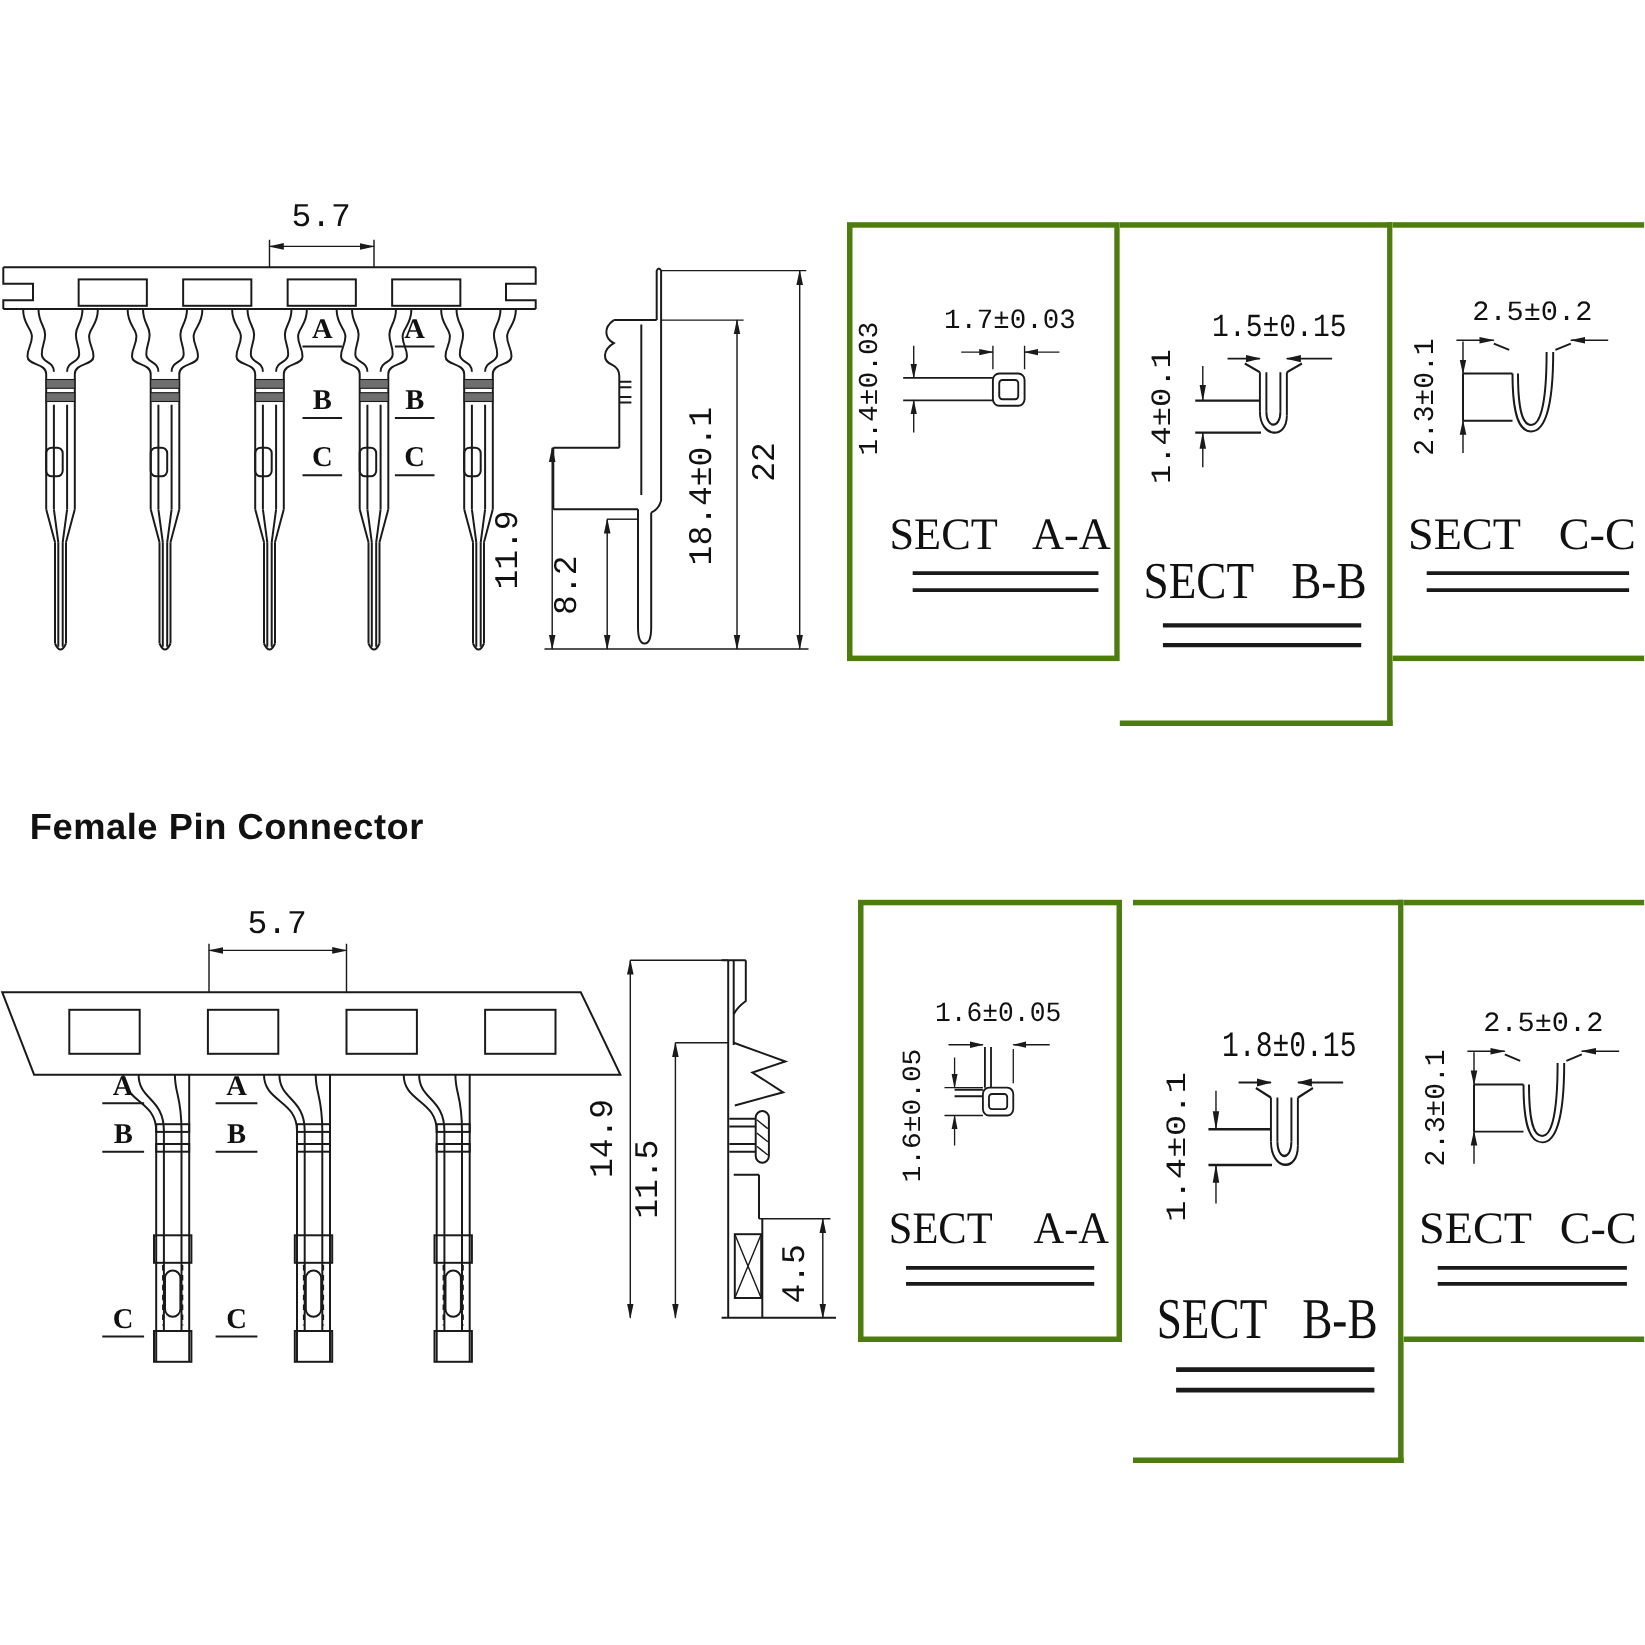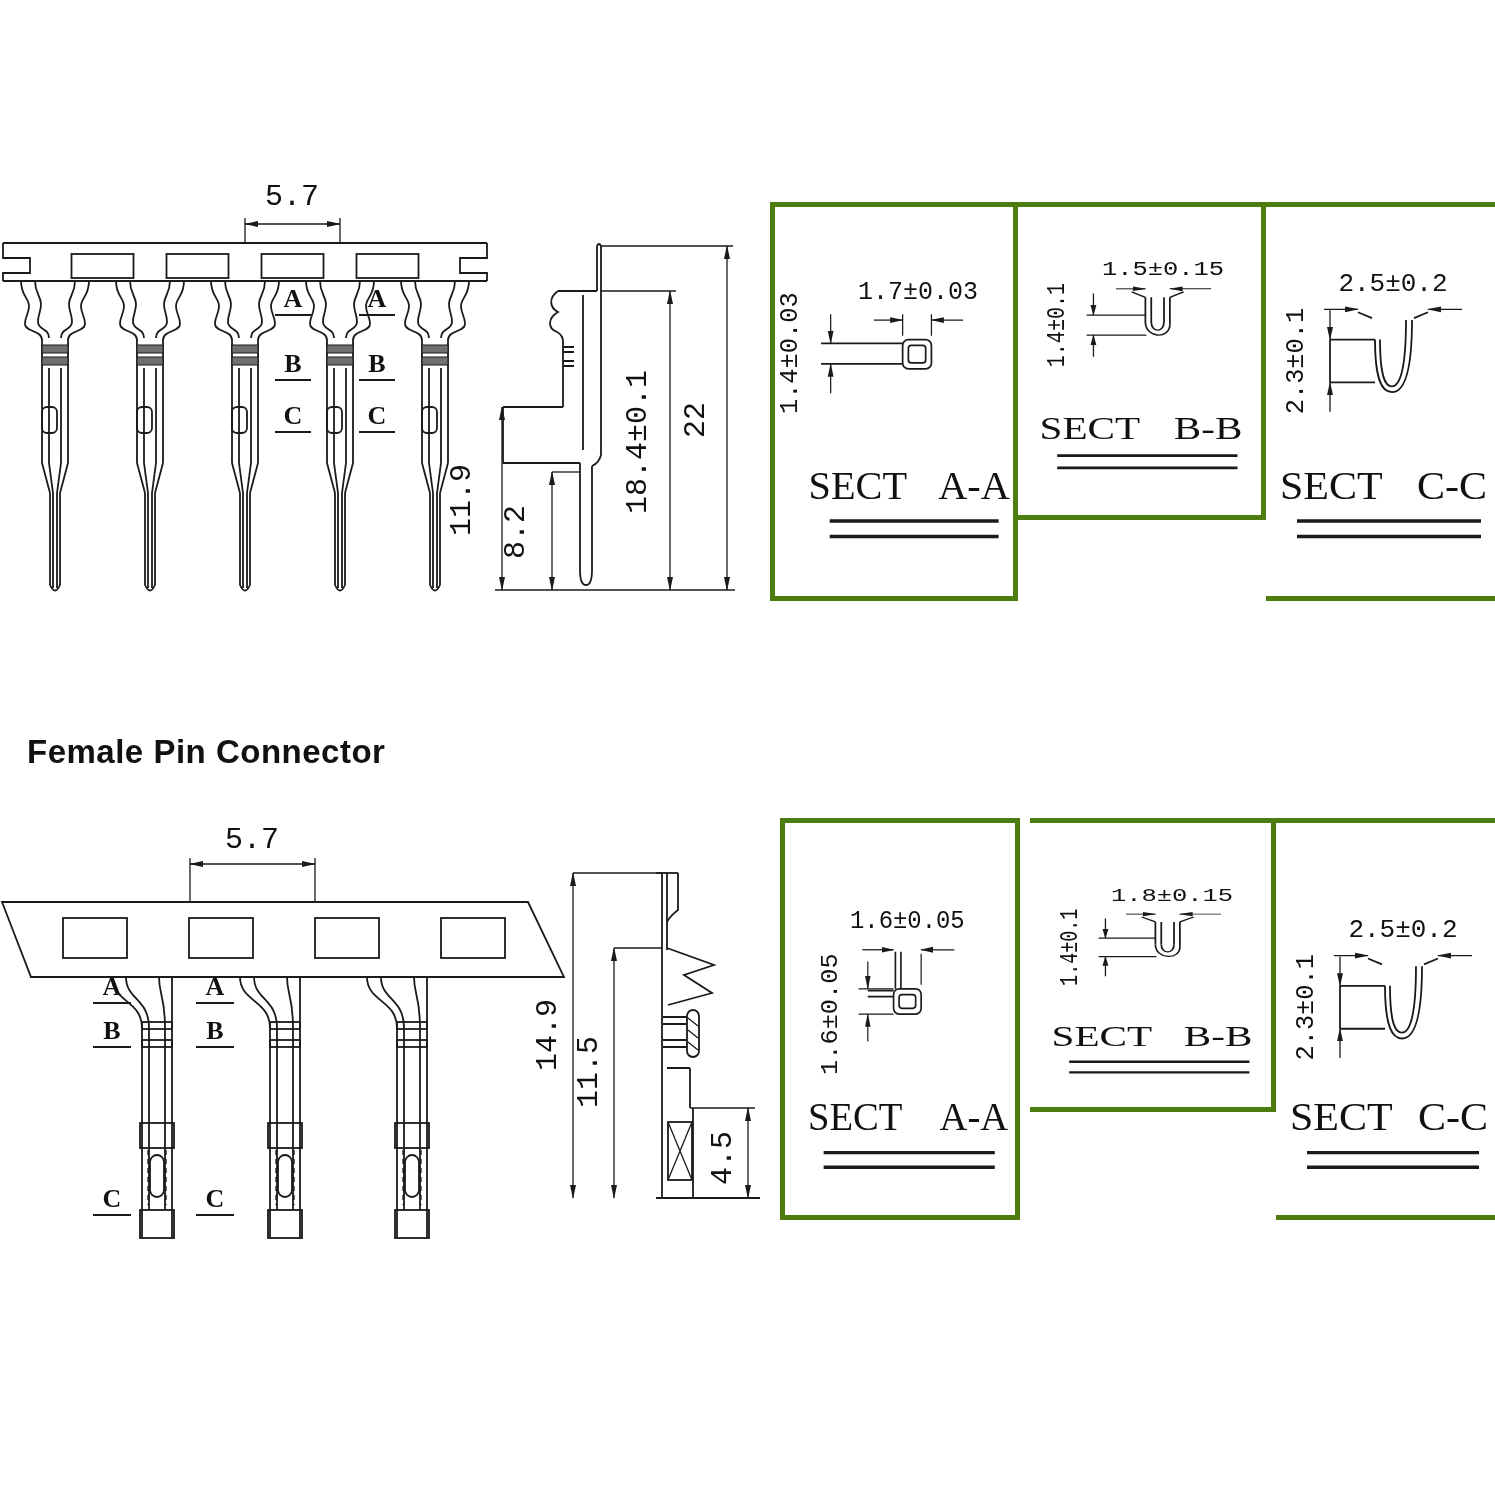--- a/index.html
+++ b/index.html
@@ -220,21 +220,21 @@
         <line class="dimln" x1="58" y1="110" x2="58" y2="140" marker-end="url(#ar1)"></line>
         <line class="dimln" x1="58" y1="191" x2="58" y2="161" marker-end="url(#ar1)"></line>
         <text class="dimtxt" transform="rotate(-90 23 150)" x="23" y="150" text-anchor="middle">1.4±0.03</text>
       </g>
       <text class="secttxt" x="35" y="300">SECT</text>
       <text class="secttxt" x="170" y="300">A-A</text>
       <path class="ul" d="M57,322 H233 M57,338 H233"></path>
     </svg>
   </div>
 
-  <div class="secbox nol" style="left:1018px;top:202px;width:248px;height:318px">
+  <div class="secbox nol" style="left:1018px;top:202px;width:248px;height:458px">
     <svg width="100%" height="100%" viewBox="0 0 248 399" preserveAspectRatio="none">
       <defs>
           <marker id="ar2" markerWidth="14" markerHeight="10" refX="13" refY="5" orient="auto-start-reverse" markerUnits="userSpaceOnUse">
             <path d="M0,2 L14,5 L0,8 Z" fill="#1a1a1a"></path>
           </marker>
         </defs>
       <g class="ln">
         <path d="M116,110 L130,117 M169,110 L155,117"></path>
         <path d="M130,117 V149 M155,117 V152 M136,117 V149 M149,117 V149"></path>
         <path d="M130,149 C130,170 155,172 155,152"></path>
@@ -304,21 +304,21 @@
         <line class="dimln" x1="90" y1="142" x2="90" y2="170" marker-end="url(#ar4)"></line>
         <line class="dimln" x1="90" y1="224" x2="90" y2="196" marker-end="url(#ar4)"></line>
         <text class="dimtxt" transform="rotate(-90 56 196)" x="56" y="196" text-anchor="middle">1.6±0.05</text>
       </g>
       <text class="secttxt" x="25" y="315">SECT</text>
       <text class="secttxt" x="168" y="315">A-A</text>
       <path class="ul" d="M42,338 H228 M42,353 H228"></path>
     </svg>
   </div>
 
-  <div class="secbox nol" style="left:1030px;top:818px;width:246px;height:294px">
+  <div class="secbox nol" style="left:1030px;top:818px;width:246px;height:512px">
     <svg width="100%" height="100%" viewBox="0 0 246 402" preserveAspectRatio="none">
       <defs>
           <marker id="ar5" markerWidth="14" markerHeight="10" refX="13" refY="5" orient="auto-start-reverse" markerUnits="userSpaceOnUse">
             <path d="M0,2 L14,5 L0,8 Z" fill="#1a1a1a"></path>
           </marker>
         </defs>
       <g class="ln">
         <path d="M114,133 L128,140 M167,133 L153,140"></path>
         <path d="M128,140 V172 M153,140 V175 M134,140 V172 M147,140 V172"></path>
         <path d="M128,172 C128,193 153,195 153,175"></path>

